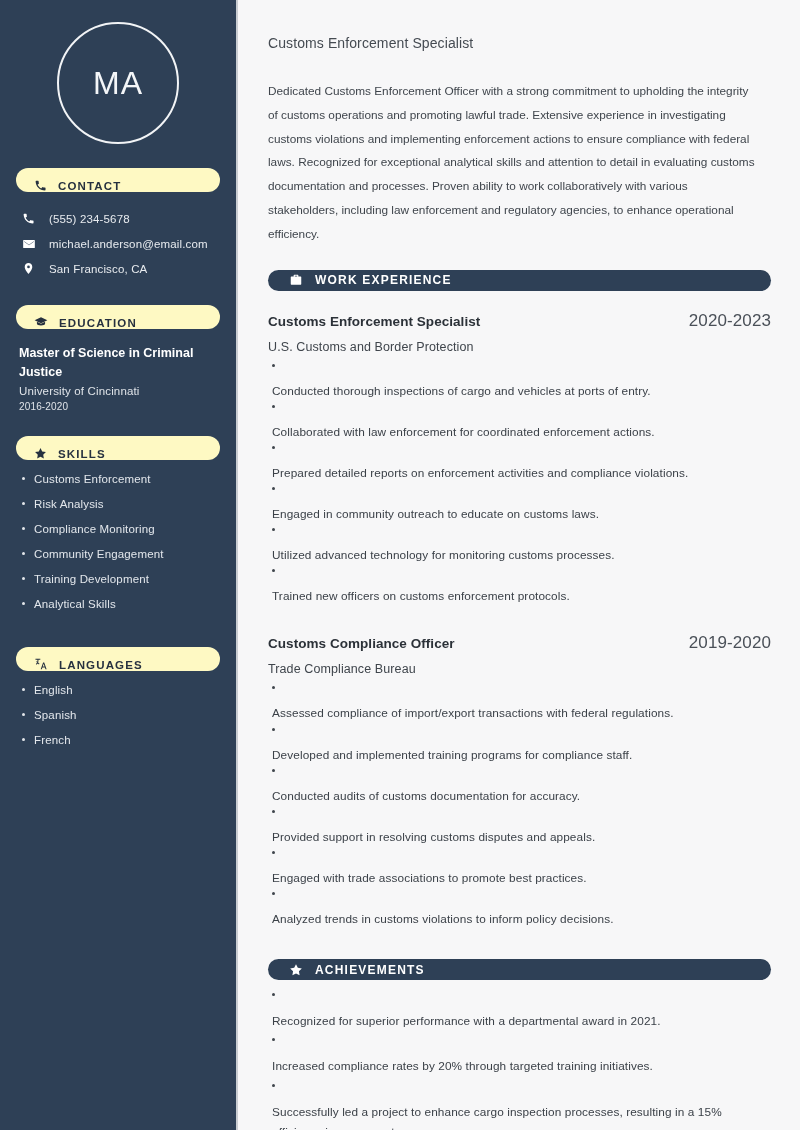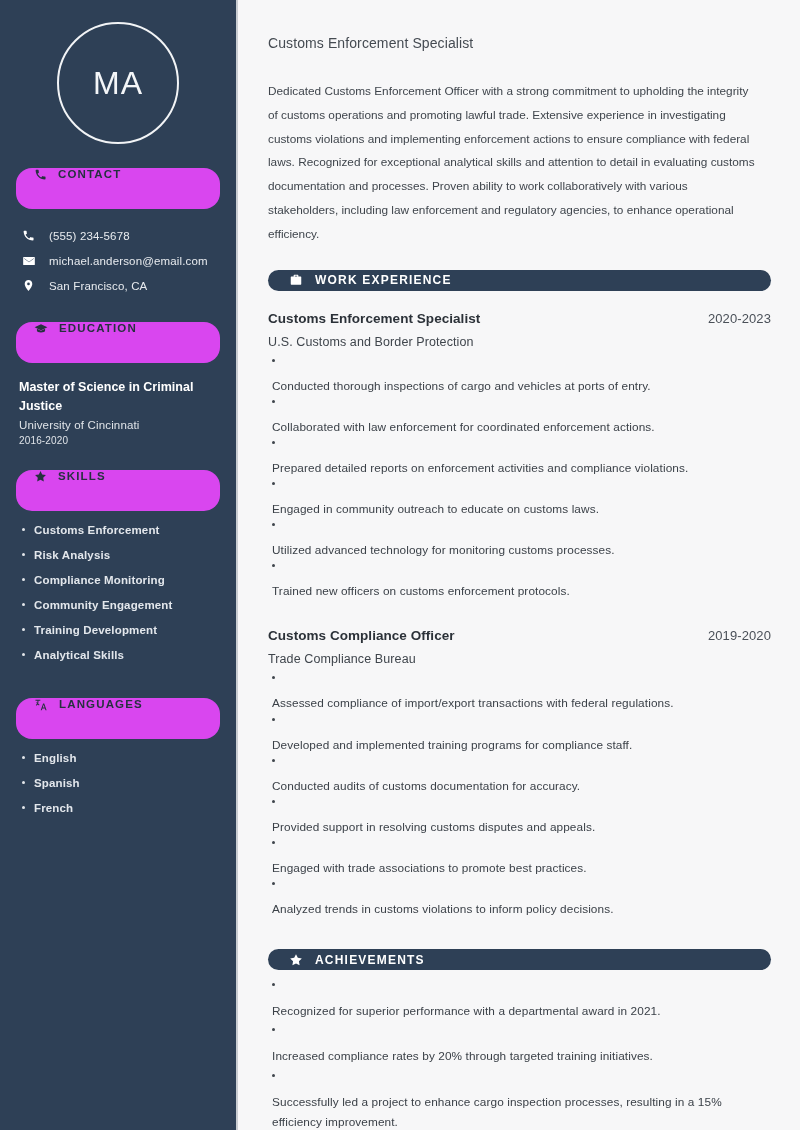--- a/index.html
+++ b/index.html
@@ -48,25 +48,25 @@
     font-size: 32px;
     font-weight: 400;
     letter-spacing: 1px;
     color: #f4f6f8;
     line-height: 1;
   }
 
   
   .pill {
     margin-top: 24px;
-    height: 41px;
-    background: #d946ef;
+    height: 24px;
+    background: #fef9c3;
     border-radius: 16px;
     display: flex;
-    align-items: flex-start;
+    align-items: flex-end;
     padding-left: 18px;
     gap: 11px;
   }
   .pill-label {
     font-size: 11.5px;
     font-weight: 700;
     letter-spacing: 1.15px;
     color: #26313f;
   }
   .pill .ico { display: flex; align-items: center; color: #26313f; }
@@ -126,21 +126,20 @@
     width: 3px; height: 3px;
     border-radius: 50%;
     background: #e3e6ea;
     flex: 0 0 3px;
     transform: translateY(-3px);
   }
   .side-li-text {
     font-size: 11.5px;
     color: #e3e7ec;
     letter-spacing: .15px;
-    font-weight: bold;
   }
 
   
   .main {
     flex: 1 1 auto;
     padding: 24px 29px 0 30px;
   }
 
   .name {
     font-size: 31px;
@@ -192,21 +191,21 @@
     justify-content: space-between;
     align-items: baseline;
   }
   .job-title {
     font-size: 13.5px;
     font-weight: 700;
     color: #2b3138;
     letter-spacing: .05px;
   }
   .job-dates {
-    font-size: 13px;
+    font-size: 17px;
     color: #4a5058;
     letter-spacing: .1px;
     white-space: nowrap;
   }
   .job-company {
     font-size: 12.5px;
     color: #3f454c;
     margin-top: 9px;
     letter-spacing: .1px;
   }

